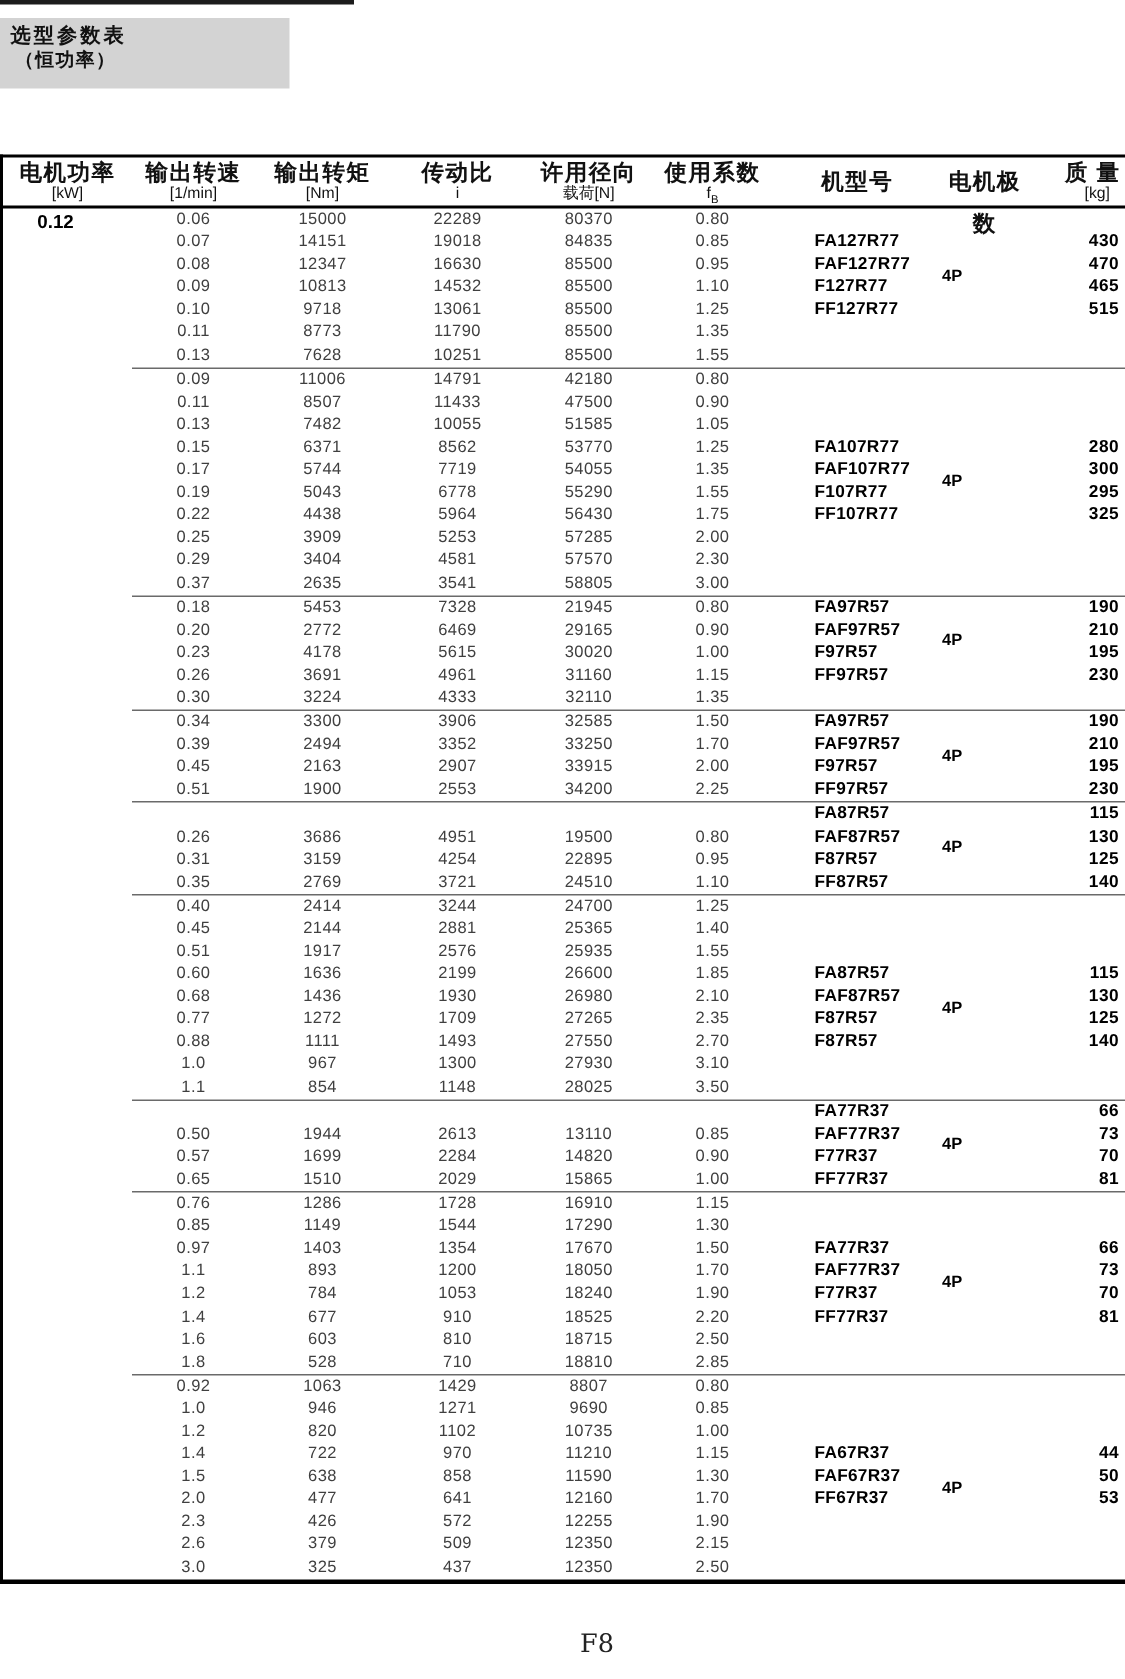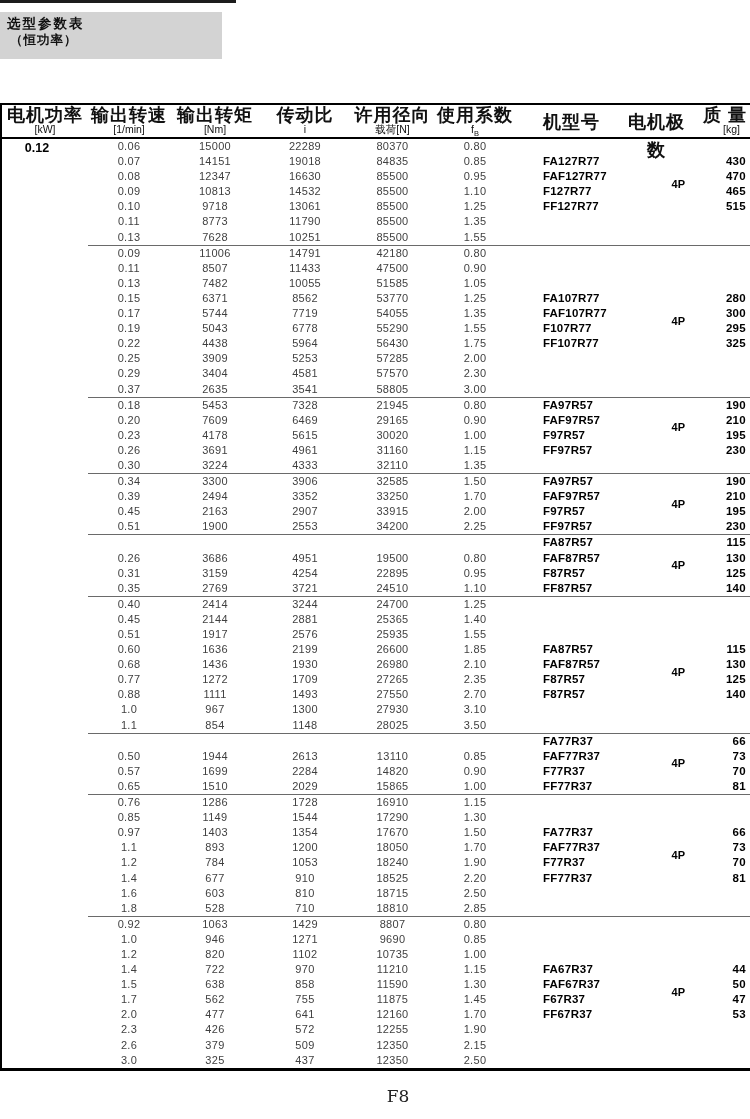--- a/index.html
+++ b/index.html
@@ -3,33 +3,33 @@
 <meta charset="utf-8">
 <style>
   * { margin:0; padding:0; box-sizing:border-box; }
   html,body { background:#ffffff; }
   .page {
     position:relative; width:750px; height:1119px; background:#fff;
     font-family:"Liberation Sans","DejaVu Sans",sans-serif; overflow:hidden;
   }
   .top-rule { position:absolute; left:0; top:0; width:236px; height:3px; background:#1c1c1c; }
   .title-box {
-    position:absolute; left:0; top:12px; width:222px; height:47px;
+    position:absolute; left:0; top:12px; width:193px; height:47px;
     background:#d3d3d3; padding:3px 0 0 7px;
   }
   .title-box .t1 { font-size:13.5px; font-weight:700; color:#111; letter-spacing:2px; line-height:17px; }
   .title-box .t2 { font-size:12.5px; font-weight:700; color:#111; letter-spacing:1px; line-height:16px; padding-left:3px; }
 
   .sel-table {
     position:absolute; left:0; top:103px; width:750px;
     border-top:2px solid #000; border-left:2px solid #000; border-bottom:3px solid #000;
   }
   .thead { display:flex; height:34px; border-bottom:2px solid #000; padding-top:3px; }
   .th { text-align:center; color:#111; }
-  .th .h1 { font-size:18px; font-weight:700; line-height:15px; letter-spacing:1px; }
+  .th .h1 { font-size:15px; font-weight:700; line-height:15px; letter-spacing:1px; }
   .th .h2 { font-size:10.5px; font-weight:400; line-height:12px; }
   .th .h2 sub { font-size:7.5px; }
   .th.single .h1 { line-height:28px; }
   .h0{width:86px} .h1c{width:82px} .h2c{width:90px} .h3c{width:90px} .h4c{width:85px}
   .h5c{width:80px} .h6c{width:113px} .h7c{width:57px}
   .h8c{flex:1; text-align:right; padding-right:3px;}
   .h8c .h2{ padding-right:7px; }
 
   .tbody { display:flex; }
   .power-col { width:86px; }
@@ -38,21 +38,21 @@
   .group { position:relative; }
   .group + .group { border-top:1px solid #6a6a6a; }
   .row { display:flex; height:15.1px; line-height:15.1px; }
   .cell { font-size:11px; color:#3f3f3f; text-align:center; letter-spacing:0.3px; }
   .c1{width:82px} .c2{width:90px} .c3{width:90px} .c4{width:85px} .c5{width:80px}
   .c6{width:113px; text-align:left; padding-left:28px; font-weight:700; color:#000; font-size:11.5px; letter-spacing:0.2px;}
   .c7{width:57px}
   .c8{flex:1; text-align:right; padding-right:4px; font-weight:700; color:#000; font-size:11.5px;}
   .poles {
     position:absolute; left:540px; width:57px; height:15.1px; line-height:15.1px;
-    text-align:right; font-weight:700; color:#000; font-size:11px;
+    text-align:left; font-weight:700; color:#000; font-size:11px;
   }
   .footer {
     position:absolute; left:14px; top:1086px; width:100%; text-align:center;
     font-family:"DejaVu Serif","Liberation Serif",serif; font-size:17px; color:#222;
     text-indent:18px;
   }
 </style>
 </head>
 <body>
 
@@ -291,21 +291,21 @@
               <div class="cell c2">5453</div>
               <div class="cell c3">7328</div>
               <div class="cell c4">21945</div>
               <div class="cell c5">0.80</div>
               <div class="cell c6">FA97R57</div>
               <div class="cell c7"></div>
               <div class="cell c8">190</div>
             </div>
             <div class="row">
               <div class="cell c1">0.20</div>
-              <div class="cell c2">7609</div>
+              <div class="cell c2">2772</div>
               <div class="cell c3">6469</div>
               <div class="cell c4">29165</div>
               <div class="cell c5">0.90</div>
               <div class="cell c6">FAF97R57</div>
               <div class="cell c7"></div>
               <div class="cell c8">210</div>
             </div>
             <div class="row">
               <div class="cell c1">0.23</div>
               <div class="cell c2">4178</div>
@@ -688,30 +688,20 @@
               <div class="cell c1">1.5</div>
               <div class="cell c2">638</div>
               <div class="cell c3">858</div>
               <div class="cell c4">11590</div>
               <div class="cell c5">1.30</div>
               <div class="cell c6">FAF67R37</div>
               <div class="cell c7"></div>
               <div class="cell c8">50</div>
             </div>
             <div class="row">
-              <div class="cell c1">1.7</div>
-              <div class="cell c2">562</div>
-              <div class="cell c3">755</div>
-              <div class="cell c4">11875</div>
-              <div class="cell c5">1.45</div>
-              <div class="cell c6">F67R37</div>
-              <div class="cell c7"></div>
-              <div class="cell c8">47</div>
-            </div>
-            <div class="row">
               <div class="cell c1">2.0</div>
               <div class="cell c2">477</div>
               <div class="cell c3">641</div>
               <div class="cell c4">12160</div>
               <div class="cell c5">1.70</div>
               <div class="cell c6">FF67R37</div>
               <div class="cell c7"></div>
               <div class="cell c8">53</div>
             </div>
             <div class="row">

